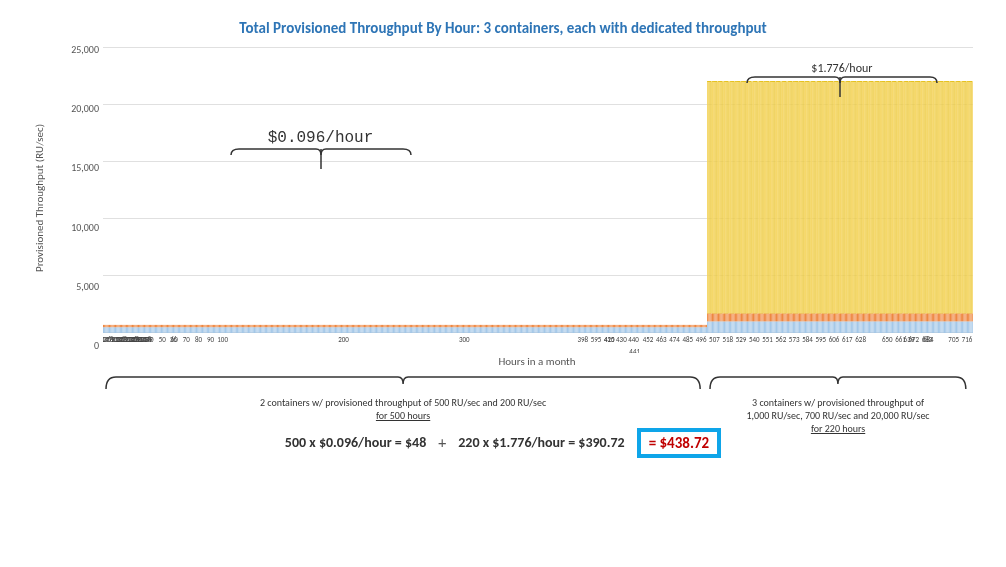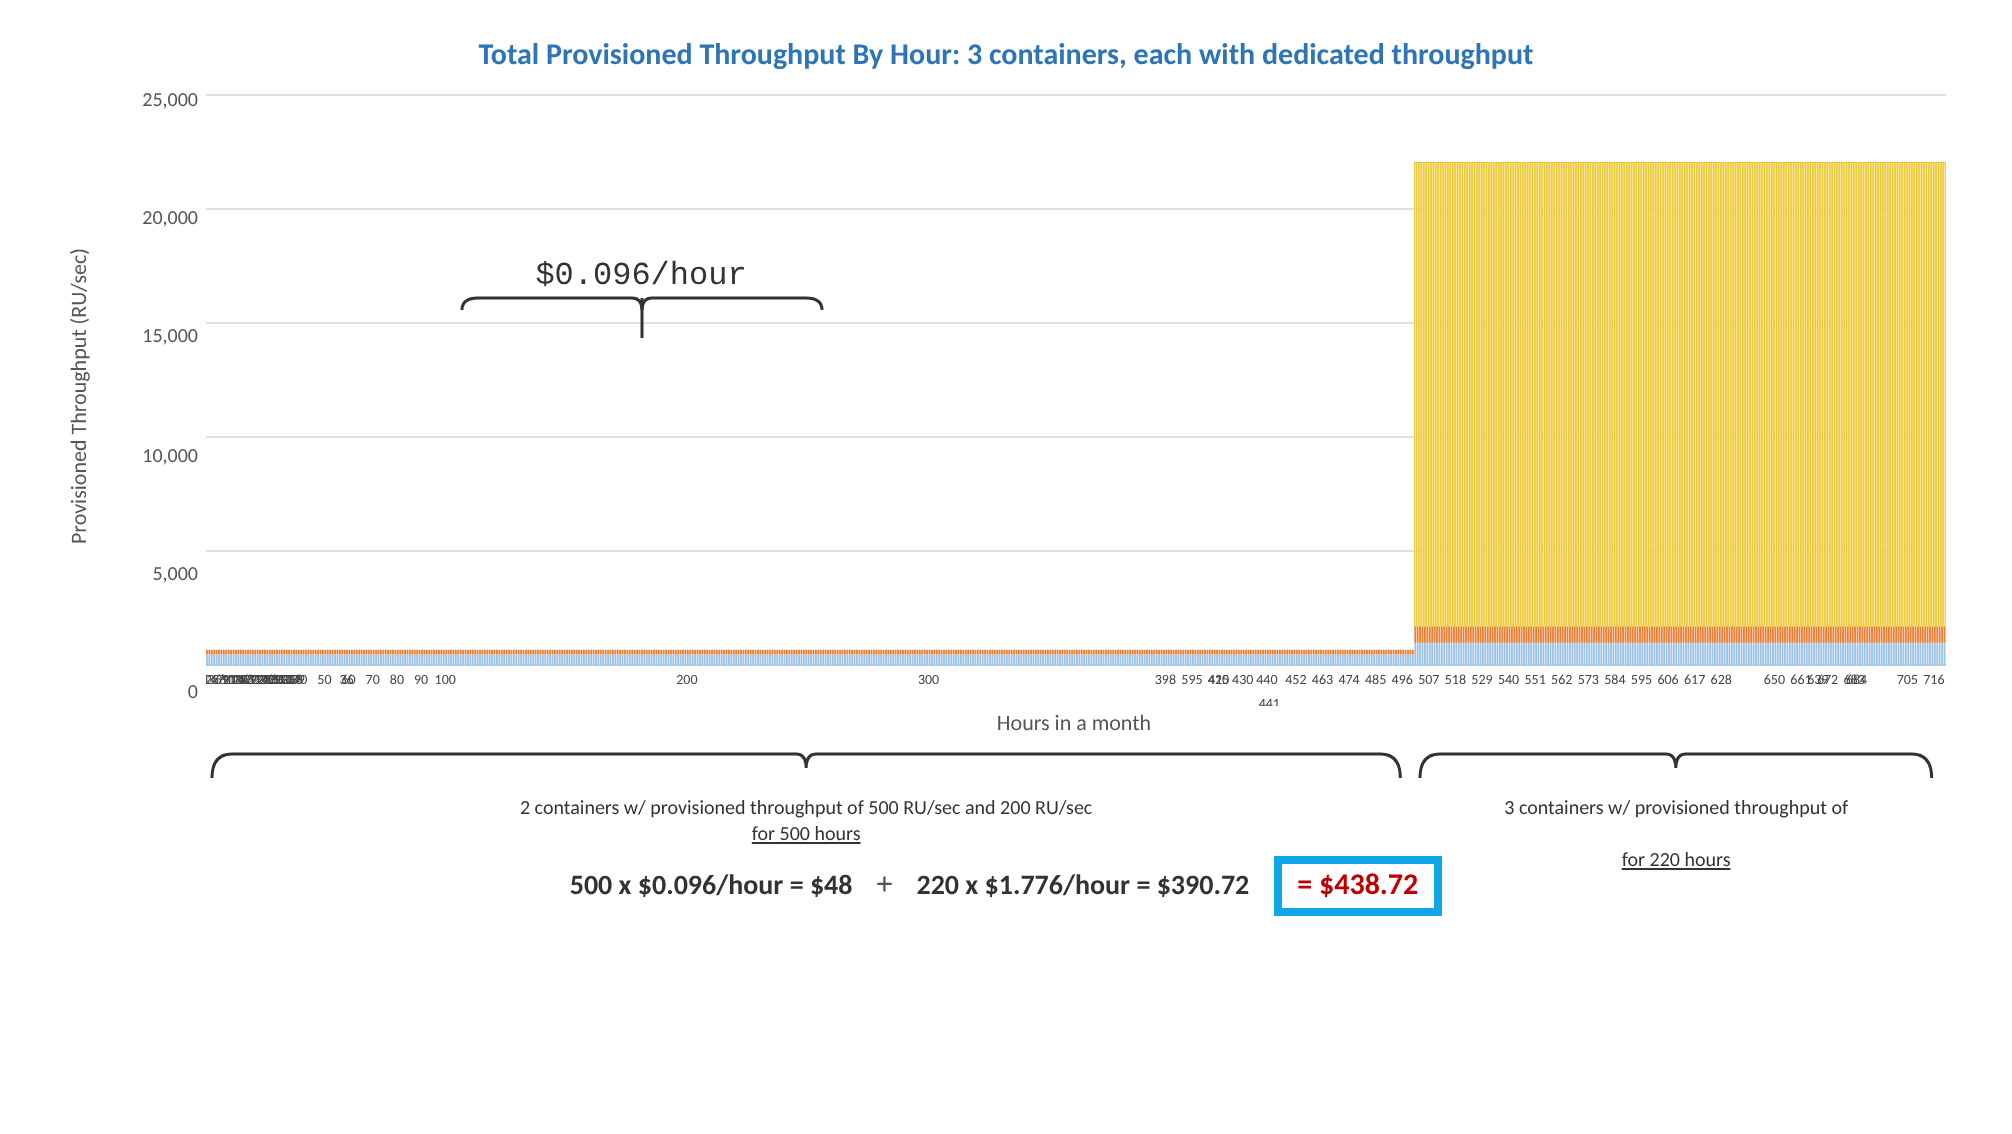--- a/index.html
+++ b/index.html
@@ -1850,20 +1850,27 @@
           </svg>
 
         <div class="callout-box" style="left:25%;top:28%;transform:translateX(-50%);">
           <span style="font-size:16px;color:#333;font-family:Liberation Mono, monospace;">$0.096/hour</span>
           <svg width="200" height="24" style="display:block;margin:0 auto;">
             <path d="M10,8 Q10,2 18,2 L95,2 Q100,2 100,8 Q100,2 105,2 L182,2 Q190,2 190,8" fill="none" stroke="#333" stroke-width="1.5"></path>
             <line x1="100" y1="2" x2="100" y2="22" stroke="#333" stroke-width="1.5"></line>
           </svg>
         </div>
 
+        <div class="callout-box" style="right:3%;top:6%;transform:translateX(0);">
+          <span style="font-size:12px;color:#333;">$1.776/hour</span>
+          <svg width="210" height="24" style="display:block;margin:0 auto;">
+            <path d="M10,8 Q10,2 18,2 L98,2 Q103,2 103,8 Q103,2 108,2 L193,2 Q200,2 200,8" fill="none" stroke="#333" stroke-width="1.5"></path>
+            <line x1="103" y1="2" x2="103" y2="22" stroke="#333" stroke-width="1.5"></line>
+          </svg>
+        </div>
 
         <div class="x-axis">
           <div id="x-ticks-container" class="x-ticks" style="position: relative; width: 100%; height: 20px;">
               <div style="position: absolute; left: 0%; font-size: 7px; color: rgb(68, 68, 68); transform: translateX(-50%); top: 2px;">1</div>
               <div style="position: absolute; left: 0.138889%; font-size: 7px; color: rgb(68, 68, 68); transform: translateX(-50%); top: 2px;">2</div>
               <div style="position: absolute; left: 0.277778%; font-size: 7px; color: rgb(68, 68, 68); transform: translateX(-50%); top: 2px;">3</div>
               <div style="position: absolute; left: 0.416667%; font-size: 7px; color: rgb(68, 68, 68); transform: translateX(-50%); top: 2px;">4</div>
               <div style="position: absolute; left: 0.555556%; font-size: 7px; color: rgb(68, 68, 68); transform: translateX(-50%); top: 2px;">5</div>
               <div style="position: absolute; left: 0.694444%; font-size: 7px; color: rgb(68, 68, 68); transform: translateX(-50%); top: 2px;">6</div>
               <div style="position: absolute; left: 0.833333%; font-size: 7px; color: rgb(68, 68, 68); transform: translateX(-50%); top: 2px;">7</div>
@@ -1958,21 +1965,21 @@
         <u>for 500 hours</u>
       </div>
     </div>
 
     <div id="phase2-annotation" style="position: absolute; left: 604.167px; width: 265.833px;">
       <svg id="brace2-svg" height="18" width="265.83333333333337" style="width: 265.833px;">
         <path id="brace2-path" fill="none" stroke="#333" stroke-width="1.5" d="M5,15 Q5,3 15,3 L127.91666666666669,3 Q132.91666666666669,3 132.91666666666669,10 Q132.91666666666669,3 137.91666666666669,3 L250.83333333333337,3 Q260.83333333333337,3 260.83333333333337,15"></path>
       </svg>
       <div style="text-align: center; font-size: 10px; color: rgb(51, 51, 51); line-height: 1.3; width: 265.833px;">
         <span>3 containers w/ provisioned throughput of</span><br>
-        <br>
+        <span>1,000 RU/sec, 700 RU/sec and 20,000 RU/sec</span><br>
         <u>for 220 hours</u>
       </div>
     </div>
   </div>
 
   <div class="footer" style="margin-top:6px;">
     <span class="footer-eq">500 x $0.096/hour = $48</span>
     <span class="plus-sign">+</span>
     <span class="footer-eq">220 x $1.776/hour = $390.72</span>
     <span class="footer-result">= $438.72</span>

